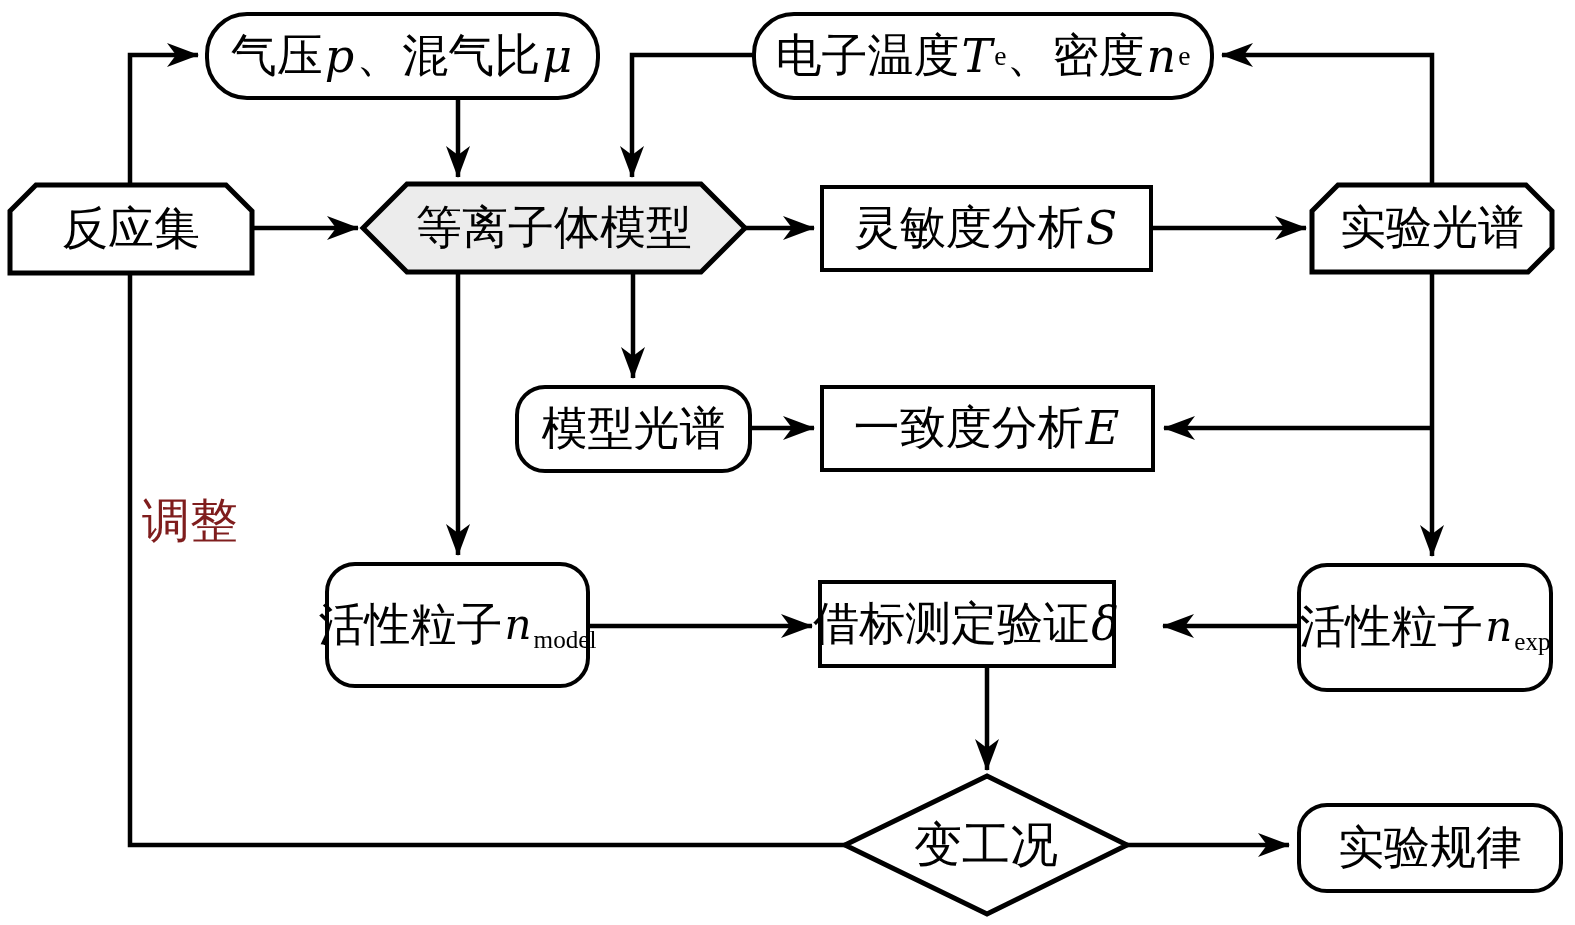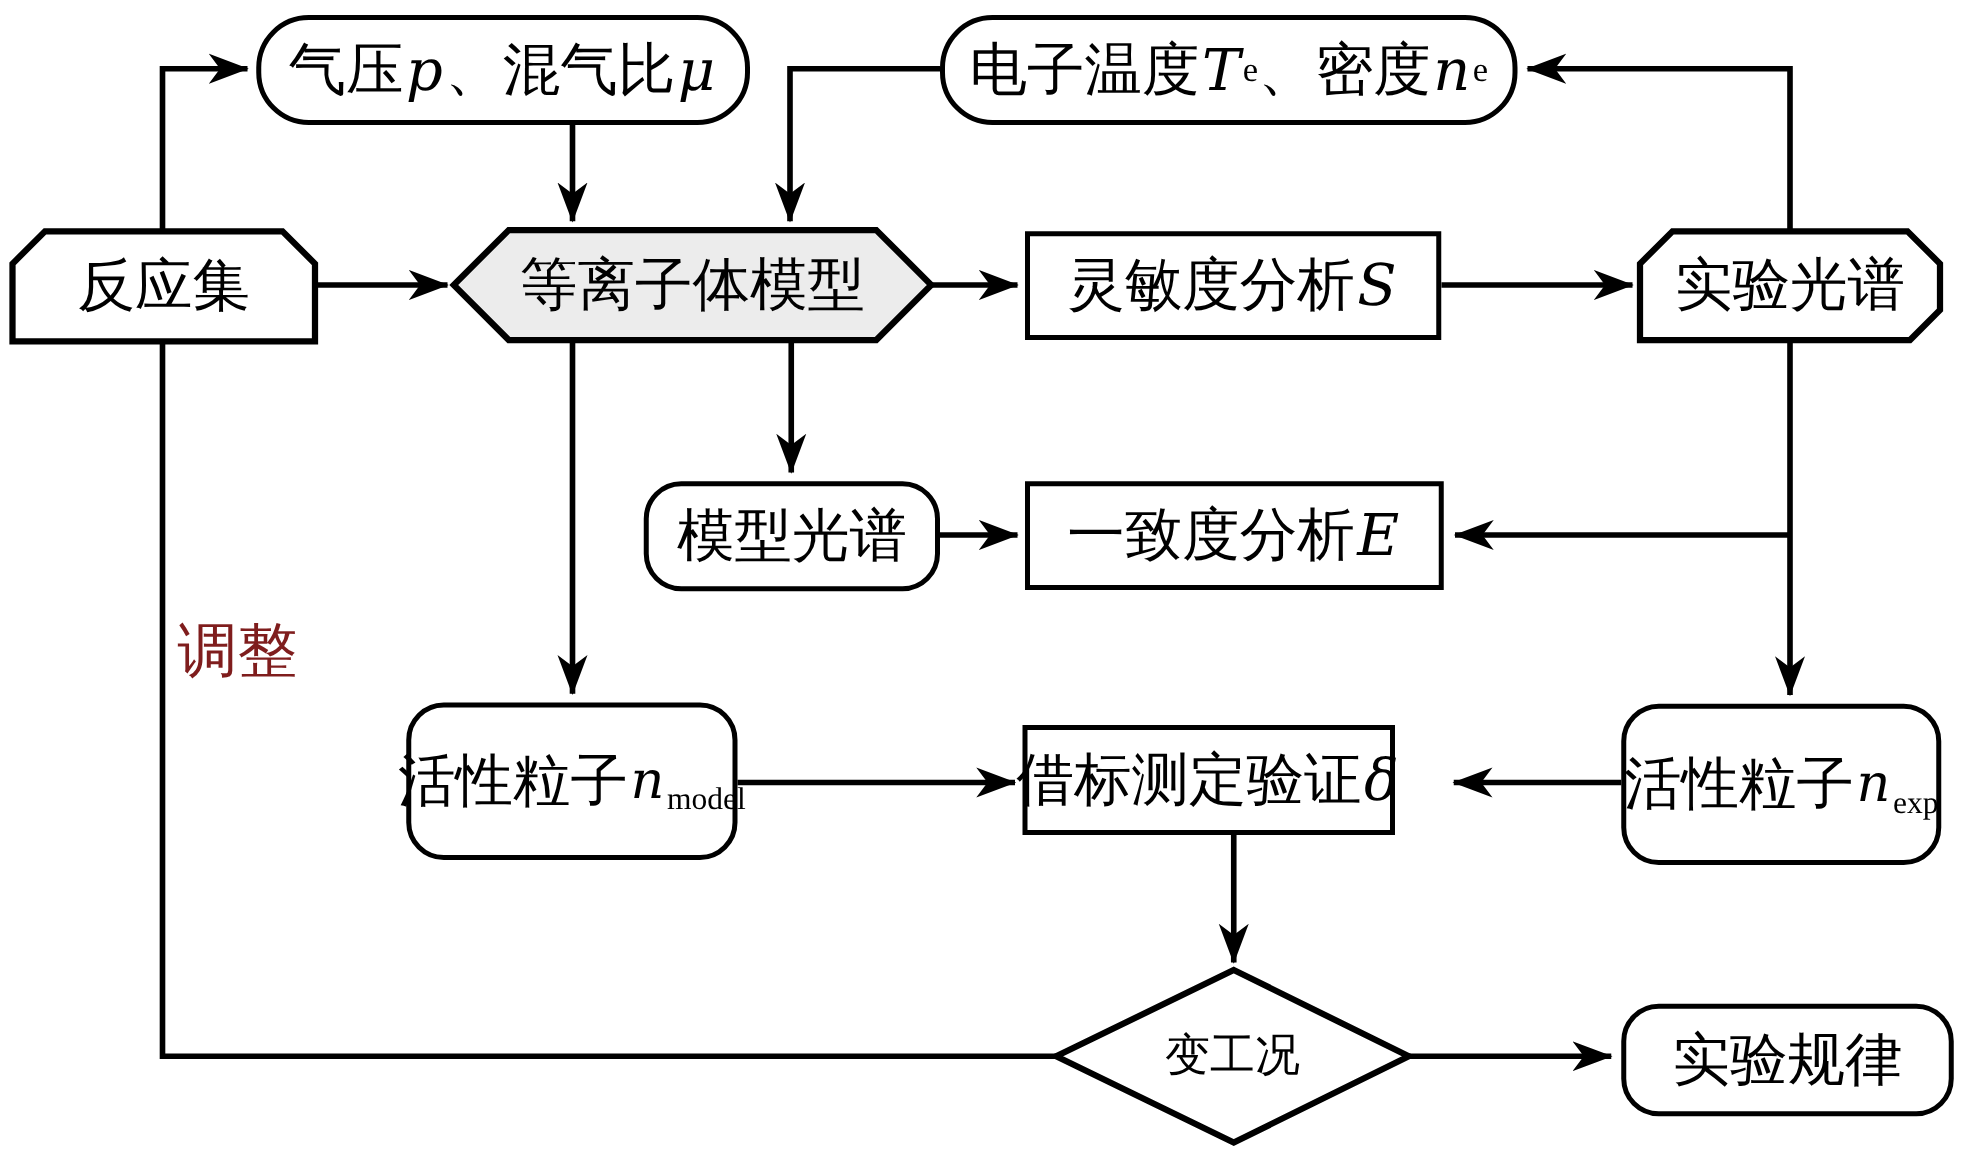--- a/index.html
+++ b/index.html
@@ -133,21 +133,21 @@
   <div class="node boxed" style="left:818px;top:580px;width:298px;height:88px;">
     <span>借标测定验证</span>
       <span class="mi">δ</span>
   </div>
 
   <div class="node boxed rounded col" style="left:1297px;top:563px;width:256px;height:129px;">
     <span>活性粒子</span>
     <span class="subline"><span class="mi">n</span><sub class="rm">exp</sub></span>
   </div>
 
-  <div class="node" style="left:845px;top:776px;width:282px;height:138px;font-size:36px;">
+  <div class="node" style="left:845px;top:776px;width:282px;height:138px;font-size:48px;">
     <span>变工况</span>
   </div>
 
   <div class="node boxed rounded" style="left:1297px;top:803px;width:266px;height:90px;">
     <span>实验规律</span>
   </div>
 
 </div>
 
 </body></html>

